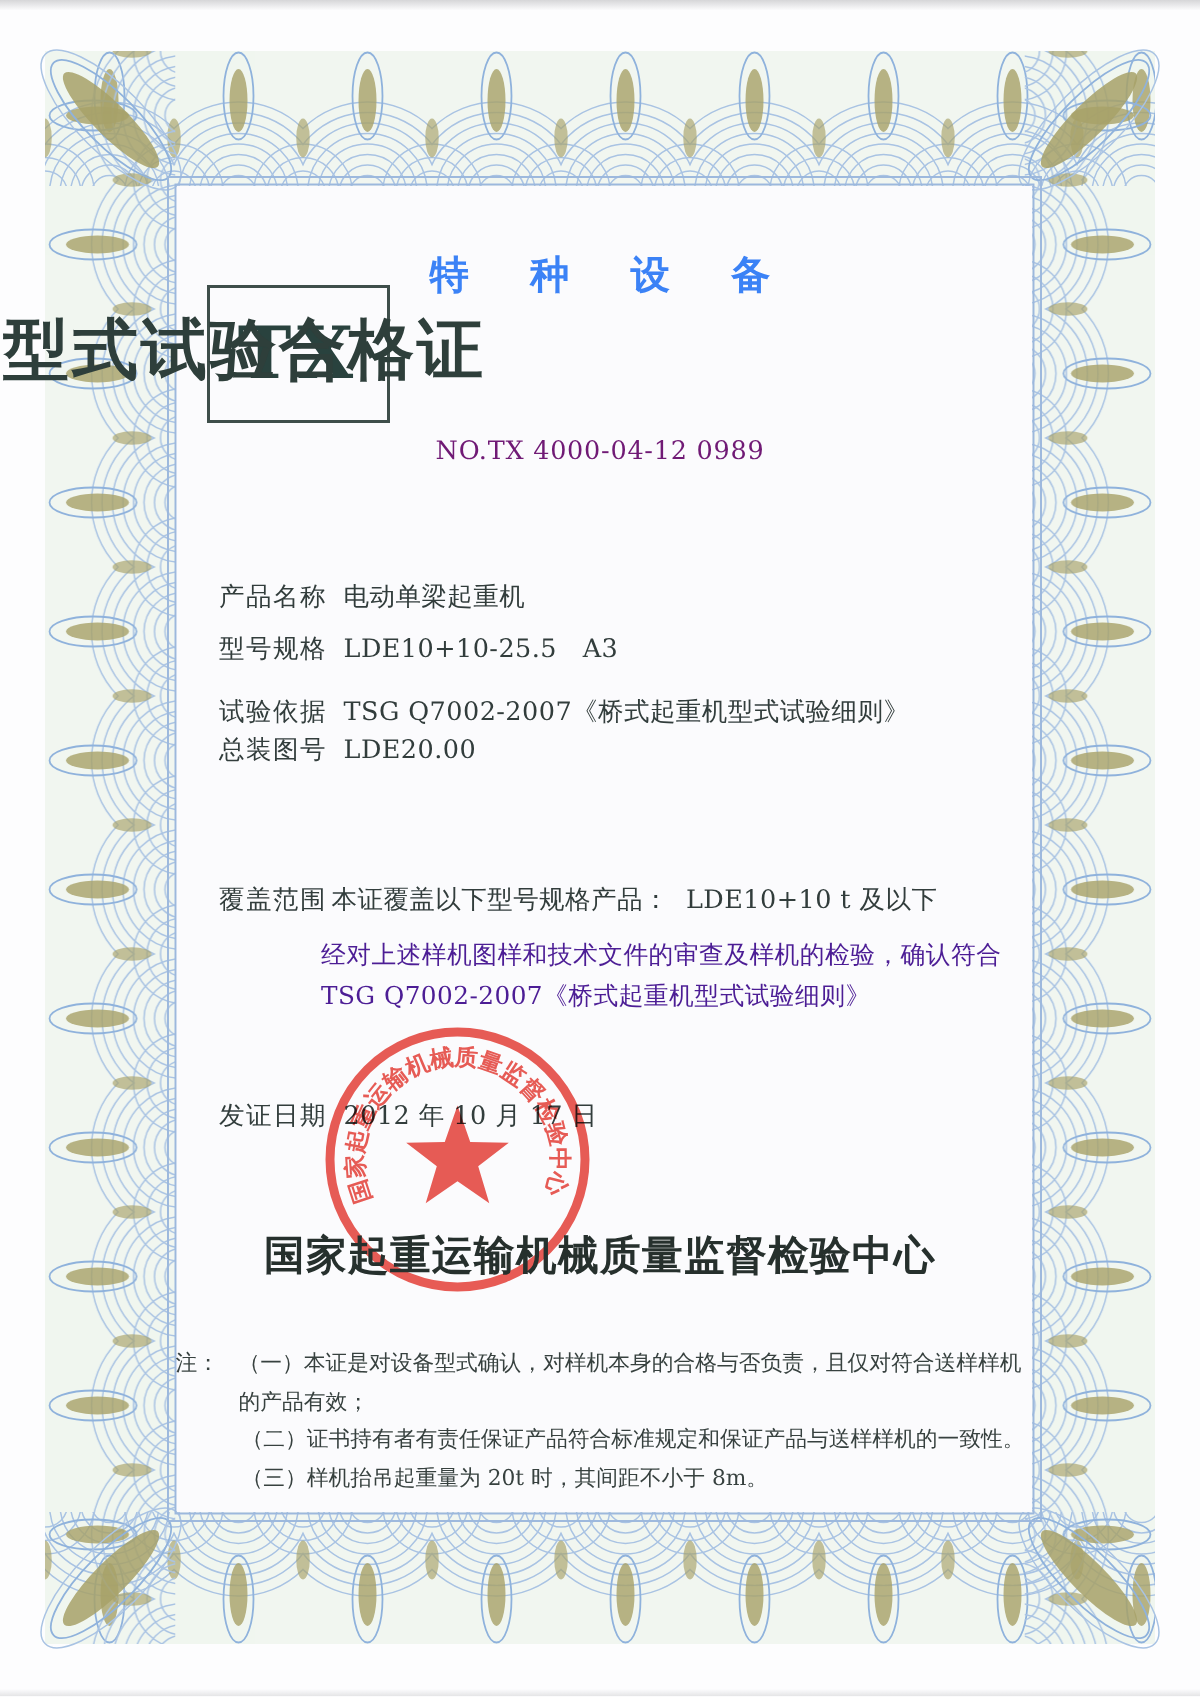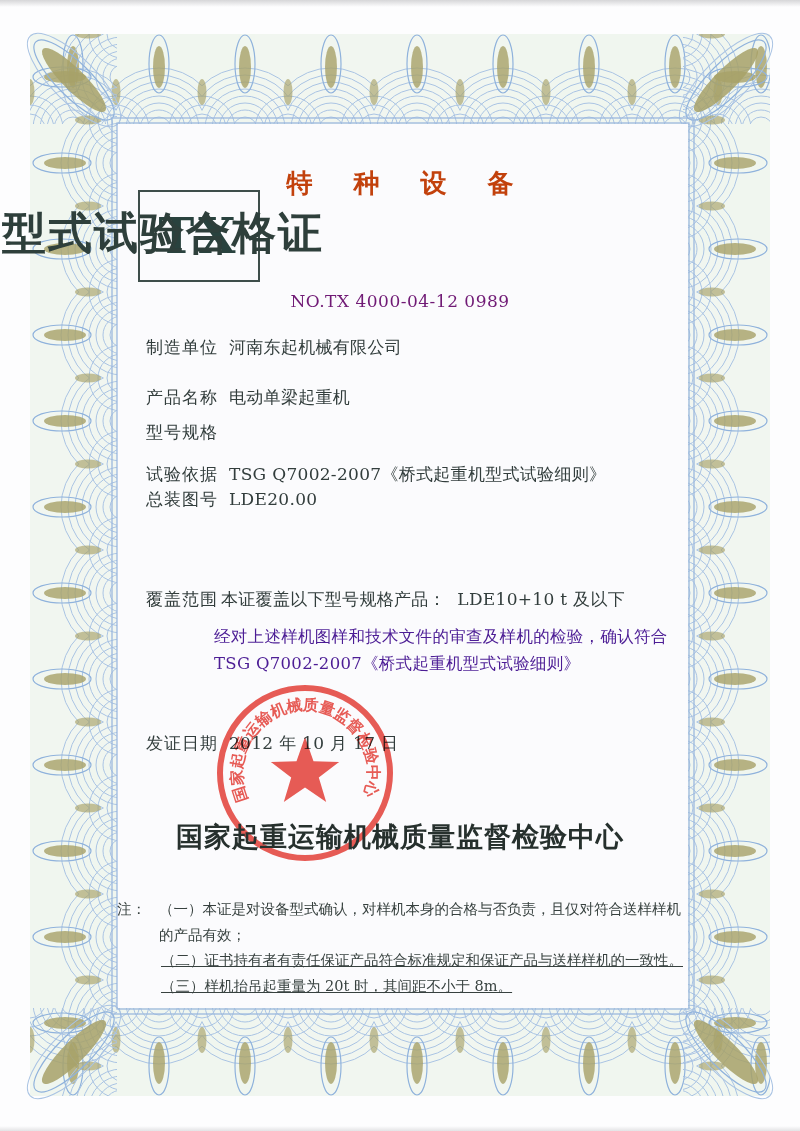--- a/index.html
+++ b/index.html
@@ -15,21 +15,21 @@
   .scan-edge-bottom{position:absolute;left:0;bottom:0;width:100%;height:5px;
     background:linear-gradient(rgba(253,253,254,0),#e3e3e5);}
 
   .tx-box{
     position:absolute;left:138px;top:190px;width:118px;height:88px;
     border:2px solid #3e4e4a;display:flex;align-items:center;justify-content:center;
     font-size:48px;font-weight:bold;letter-spacing:4px;color:#29423e;
   }
   .title-small{
     position:absolute;left:0;top:166px;width:100%;text-align:center;
-    font-size:26px;font-weight:600;letter-spacing:16px;text-indent:16px;color:#c2410c;
+    font-size:26px;font-weight:600;letter-spacing:16px;text-indent:16px;color:#3b82f6;
   }
   .title-large{
     position:absolute;left:0;top:204px;width:100%;text-align:left;
     font-size:44px;font-weight:700;letter-spacing:2px;text-indent:2px;color:#2e3f3b;
   }
   .cert-no{
     position:absolute;left:0;top:291px;width:100%;text-align:center;
     font-size:17px;letter-spacing:.5px;color:#701a75;
   }
   .field-row{
@@ -49,21 +49,21 @@
   .seal{
     position:absolute;left:212px;top:680px;width:186px;height:186px;
     mix-blend-mode:multiply;
   }
   .notes{
     position:absolute;left:117px;top:897px;width:575px;
     font-size:14.5px;line-height:25.5px;color:#37413f;
   }
   .note-first{display:flex;}
   .note-label{flex:0 0 auto;margin-right:13px;}
-  .note-indent{padding-left:44px;text-decoration:underline;}
+  .note-indent{padding-left:44px;}
 </style>
 </head>
 <body>
 
 <div class="page">
 
   <svg class="border-art" width="800" height="1131" viewBox="0 0 800 1131" aria-hidden="true">
     <defs>
       <pattern id="fanT" x="30" y="34" width="86" height="90" patternUnits="userSpaceOnUse">
         <g fill="none" stroke="#a9c3e3" stroke-width="1">
@@ -199,30 +199,27 @@
   <div class="scan-edge-bottom"></div>
 
   <div class="tx-box">
     <span>TX</span>
   </div>
 
   <div class="title-small">特 种 设 备</div>
   <div class="title-large">型式试验合格证</div>
   <div class="cert-no">NO.TX 4000-04-12 0989</div>
 
-  <div class="field-row" style="top:336px">
-    <span class="flabel">制造单位</span>
-    <span class="fvalue">河南东起机械有限公司</span>
-  </div>
   <div class="field-row" style="top:386px">
     <span class="flabel">产品名称</span>
     <span class="fvalue">电动单梁起重机</span>
   </div>
   <div class="field-row" style="top:421px">
     <span class="flabel">型号规格</span>
+    <span class="fvalue">LDE10+10-25.5   A3</span>
   </div>
   <div class="field-row" style="top:463px">
     <span class="flabel">试验依据</span>
     <span class="fvalue">TSG Q7002-2007《桥式起重机型式试验细则》</span>
   </div>
   <div class="field-row" style="top:488px">
     <span class="flabel">总装图号</span>
     <span class="fvalue">LDE20.00</span>
   </div>
 

